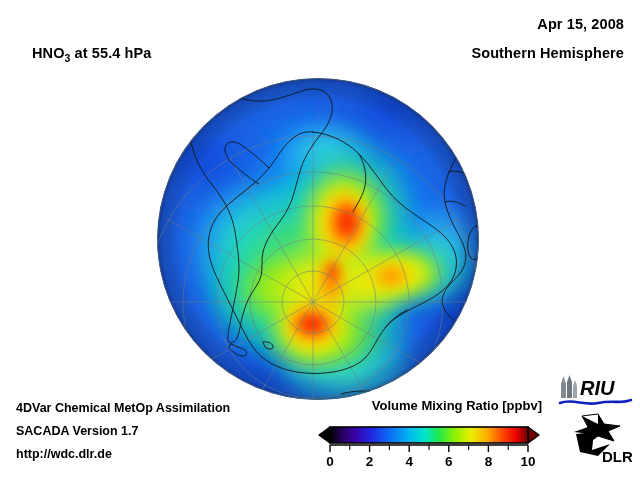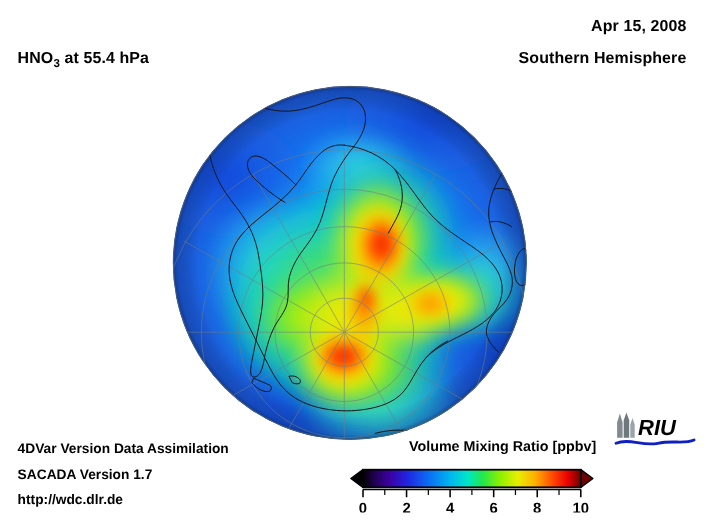--- a/index.html
+++ b/index.html
@@ -8,21 +8,21 @@
     background:#ffffff;
     font-family:"Liberation Sans", sans-serif;
     color:#000;
     overflow:hidden;
     position:relative;
   }
   #page{position:relative;width:640px;height:480px;}
 
   .hdr{position:absolute;font-weight:bold;font-size:14.5px;letter-spacing:.1px;white-space:nowrap;}
   #title-line1{left:16px;top:16px;}
-  #title-line2{left:16px;top:45px;}
+  #title-line2{left:32px;top:45px;}
   #date-line{right:16px;top:16px;text-align:right;}
   #region-line{right:16px;top:45px;text-align:left;}
   .sub{font-size:10.5px;vertical-align:sub;}
 
   #globe-wrap{position:absolute;left:155px;top:76px;width:326px;height:326px;}
   #globe-svg{display:block;}
 
   .foot{position:absolute;left:16px;font-weight:bold;font-size:12.5px;white-space:nowrap;}
   #foot1{top:401px;}
   #foot2{top:424px;}
@@ -234,21 +234,21 @@
         <path d="M68 296 C76 300 84 306 90 312 C94 316 92 320 88 318
                  C80 314 72 308 66 302 Z"></path>
         <path d="M92 314 C98 318 104 322 108 326"></path>
       </g>
 
       <circle cx="163" cy="163" r="160.5" fill="none" stroke="#5a6670" stroke-width="1.1" opacity="0.8"></circle>
     </g>
   </svg>
   </div>
 
-  <div class="foot" id="foot1">4DVar Version Data Assimilation</div>
+  <div class="foot" id="foot1">4DVar Chemical MetOp Assimilation</div>
   <div class="foot" id="foot2">SACADA Version 1.7</div>
   <div class="foot" id="foot3">http://wdc.dlr.de</div>
 
   <div id="cbar-block">
     <div id="cbar-title">Volume Mixing Ratio [ppbv]</div>
     <svg id="cbar-svg" width="226" height="50" viewBox="0 0 226 50" xmlns="http://www.w3.org/2000/svg">
       <defs>
         <linearGradient id="cbGrad" x1="0" y1="0" x2="1" y2="0">
             <stop offset="0%" stop-color="#000000"></stop>
             <stop offset="5%" stop-color="#20004f"></stop>
@@ -305,14 +305,24 @@
       <g fill="#808a90">
         <path d="M5 24 L5 10 L7.5 2 L10 10 L10 24 Z"></path>
         <path d="M11 24 L11 8 L13.5 1 L16 8 L16 24 Z" fill="#6e787e"></path>
         <path d="M17 24 L17 12 L19 6 L21 12 L21 24 Z" fill="#9aa4aa"></path>
       </g>
       <text x="24" y="21" font-family="Liberation Sans, sans-serif" font-size="20" font-weight="bold" font-style="italic" fill="#000">RIU</text>
       <path d="M4 29 C16 24 28 32 42 29 C56 26 66 30 75 26" fill="none" stroke="#1020c0" stroke-width="2.6" stroke-linecap="round"></path>
     </svg>
   </div>
 
+  <div id="dlr-logo">
+    <svg width="64" height="56" viewBox="0 0 64 56" xmlns="http://www.w3.org/2000/svg">
+      <g fill="#000">
+        <path d="M30 2 L36 12 L52 14 L40 19 L46 29 L30 24 L16 34 L22 22 L6 20 L20 15 L14 4 L30 12 Z"></path>
+        <path d="M22 22 L16 34 L30 24 L46 29 L40 19 L52 14 L36 12 L30 2 L14 4 L20 15 Z" fill="none" stroke="#000" stroke-width="1"></path>
+        <path d="M8 22 L26 20 L24 38 L42 32 L30 44 L12 40 Z" fill="#000"></path>
+      </g>
+      <text x="34" y="50" font-family="Liberation Sans, sans-serif" font-size="15" font-weight="bold" fill="#000">DLR</text>
+    </svg>
+  </div>
 
 </div>
 
 </body></html>

